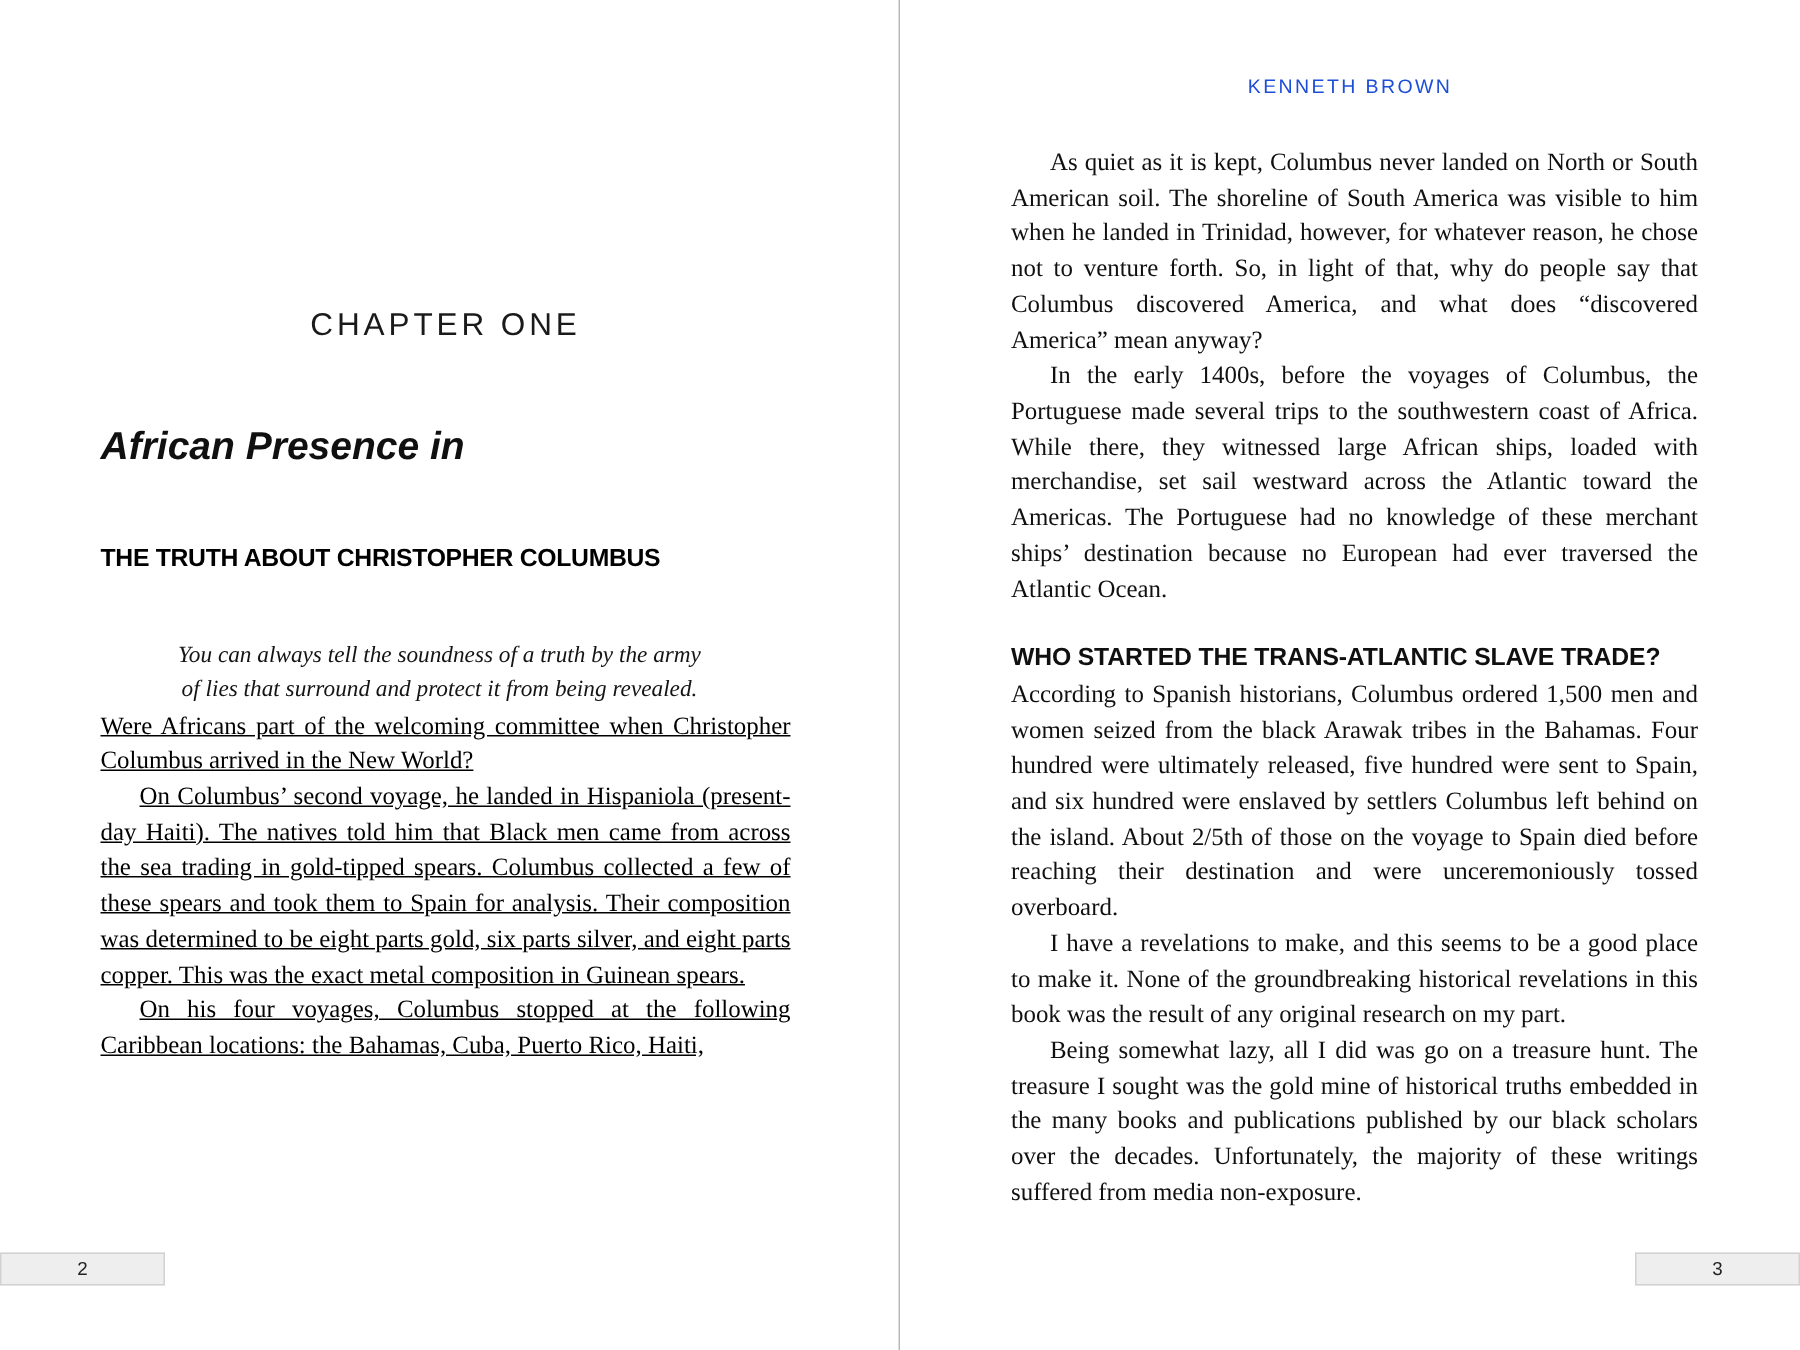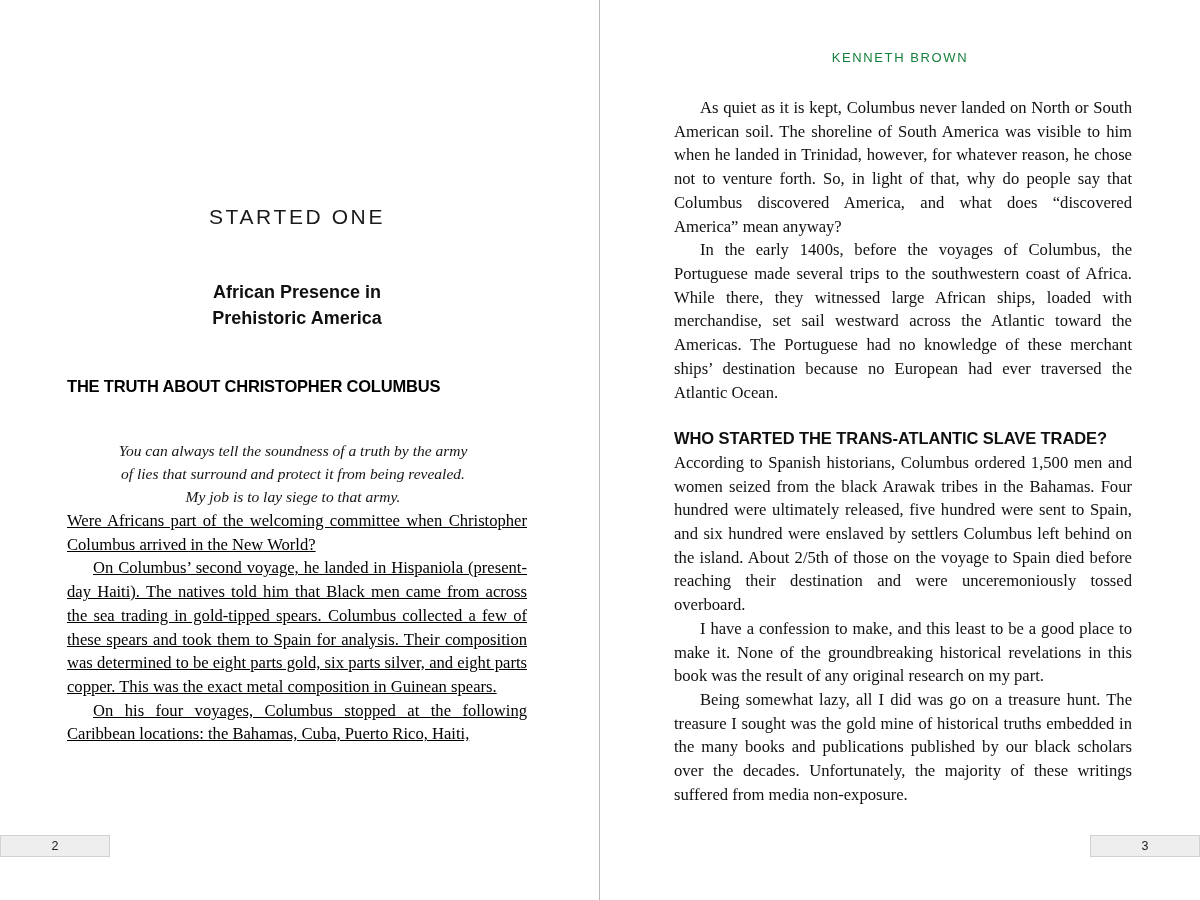--- a/index.html
+++ b/index.html
@@ -53,26 +53,27 @@
     text-align: center;
     font-family: "Liberation Sans", sans-serif;
     font-weight: 300;
     font-size: 21px;
     letter-spacing: 2.6px;
     color: #1a1a1a;
   }
 
   .chapter-title {
     margin-top: 50px;
-    text-align: center;
+    text-align: left;
     font-family: "Liberation Sans", sans-serif;
     font-weight: bold;
-    font-size: 18px;
+    font-size: 26px;
     line-height: 1.45;
     color: #101010;
+    font-style: italic;
   }
 
   .section-head {
     margin-top: 46px;
     font-family: "Liberation Sans", sans-serif;
     font-weight: bold;
     font-size: 16.5px;
     letter-spacing: -0.2px;
     color: #000000;
   }
@@ -105,21 +106,21 @@
   
   .running-head {
     position: absolute;
     top: 50px;
     left: 0;
     width: 600px;
     text-align: center;
     font-family: "Liberation Sans", sans-serif;
     font-size: 13px;
     letter-spacing: 1.6px;
-    color: #15803d;
+    color: #1d4ed8;
   }
 
   .right-body {
     position: absolute;
     left: 74px;
     top: 96px;
     width: 458px;
     font-size: 16.6px;
     line-height: 1.43;
     text-align: justify;
@@ -164,33 +165,31 @@
   .folio-right { right: 0px; }
 </style>
 </head>
 <body>
 
 <div class="spread">
 
   <div class="page page-left">
     <div class="left-body">
 
-      <div class="chapter-label">STARTED ONE</div>
+      <div class="chapter-label">CHAPTER ONE</div>
 
       <div class="chapter-title">
         <div>African Presence in</div>
-        <div>Prehistoric America</div>
       </div>
 
       <div class="section-head">THE TRUTH ABOUT CHRISTOPHER COLUMBUS</div>
 
       <div class="epigraph">
         <div>You can always tell the soundness of a truth by the army</div>
         <div>of lies that surround and protect it from being revealed.</div>
-        <div>My job is to lay siege to that army.</div>
       </div>
 
       <div class="body-text">
         <p>Were Africans part of the welcoming committee when Christopher Columbus arrived in the New World?</p>
         <p class="indent">On Columbus’ second voyage, he landed in Hispaniola (present-day Haiti). The natives told him that Black men came from across the sea trading in gold-tipped spears. Columbus collected a few of these spears and took them to Spain for analysis. Their composition was determined to be eight parts gold, six parts silver, and eight parts copper. This was the exact metal composition in Guinean spears.</p>
         <p class="indent">On his four voyages, Columbus stopped at the following Caribbean locations: the Bahamas, Cuba, Puerto Rico, Haiti,</p>
       </div>
 
     </div>
 
@@ -203,21 +202,21 @@
 
     <div class="right-body">
       <p class="indent">As quiet as it is kept, Columbus never landed on North or South American soil. The shoreline of South America was visible to him when he landed in Trinidad, however, for whatever reason, he chose not to venture forth. So, in light of that, why do people say that Columbus discovered America, and what does “discovered America” mean anyway?</p>
       <p class="indent">In the early 1400s, before the voyages of Columbus, the Portuguese made several trips to the southwestern coast of Africa. While there, they witnessed large African ships, loaded with merchandise, set sail westward across the Atlantic toward the Americas. The Portuguese had no knowledge of these merchant ships’ destination because no European had ever traversed the Atlantic Ocean.</p>
 
       <div class="sub-head">
         <div>WHO STARTED THE TRANS-ATLANTIC SLAVE TRADE?</div>
       </div>
 
       <p>According to Spanish historians, Columbus ordered 1,500 men and women seized from the black Arawak tribes in the Bahamas. Four hundred were ultimately released, five hundred were sent to Spain, and six hundred were enslaved by settlers Columbus left behind on the island. About 2/5th of those on the voyage to Spain died before reaching their destination and were unceremoniously tossed overboard.</p>
-      <p class="indent">I have a confession to make, and this least to be a good place to make it.  None of the groundbreaking historical revelations in this book was the result of any original research on my part.</p>
+      <p class="indent">I have a revelations to make, and this seems to be a good place to make it.  None of the groundbreaking historical revelations in this book was the result of any original research on my part.</p>
       <p class="indent">Being somewhat lazy, all I did was go on a treasure hunt.  The treasure I sought was the gold mine of historical truths embedded in the many books and publications published by our black scholars over the decades. Unfortunately, the majority of these writings suffered from media non-exposure.</p>
     </div>
 
     <div class="folio folio-right">3</div>
   </div>
 
   <div class="gutter-line"></div>
 </div>
 
 </body></html>

